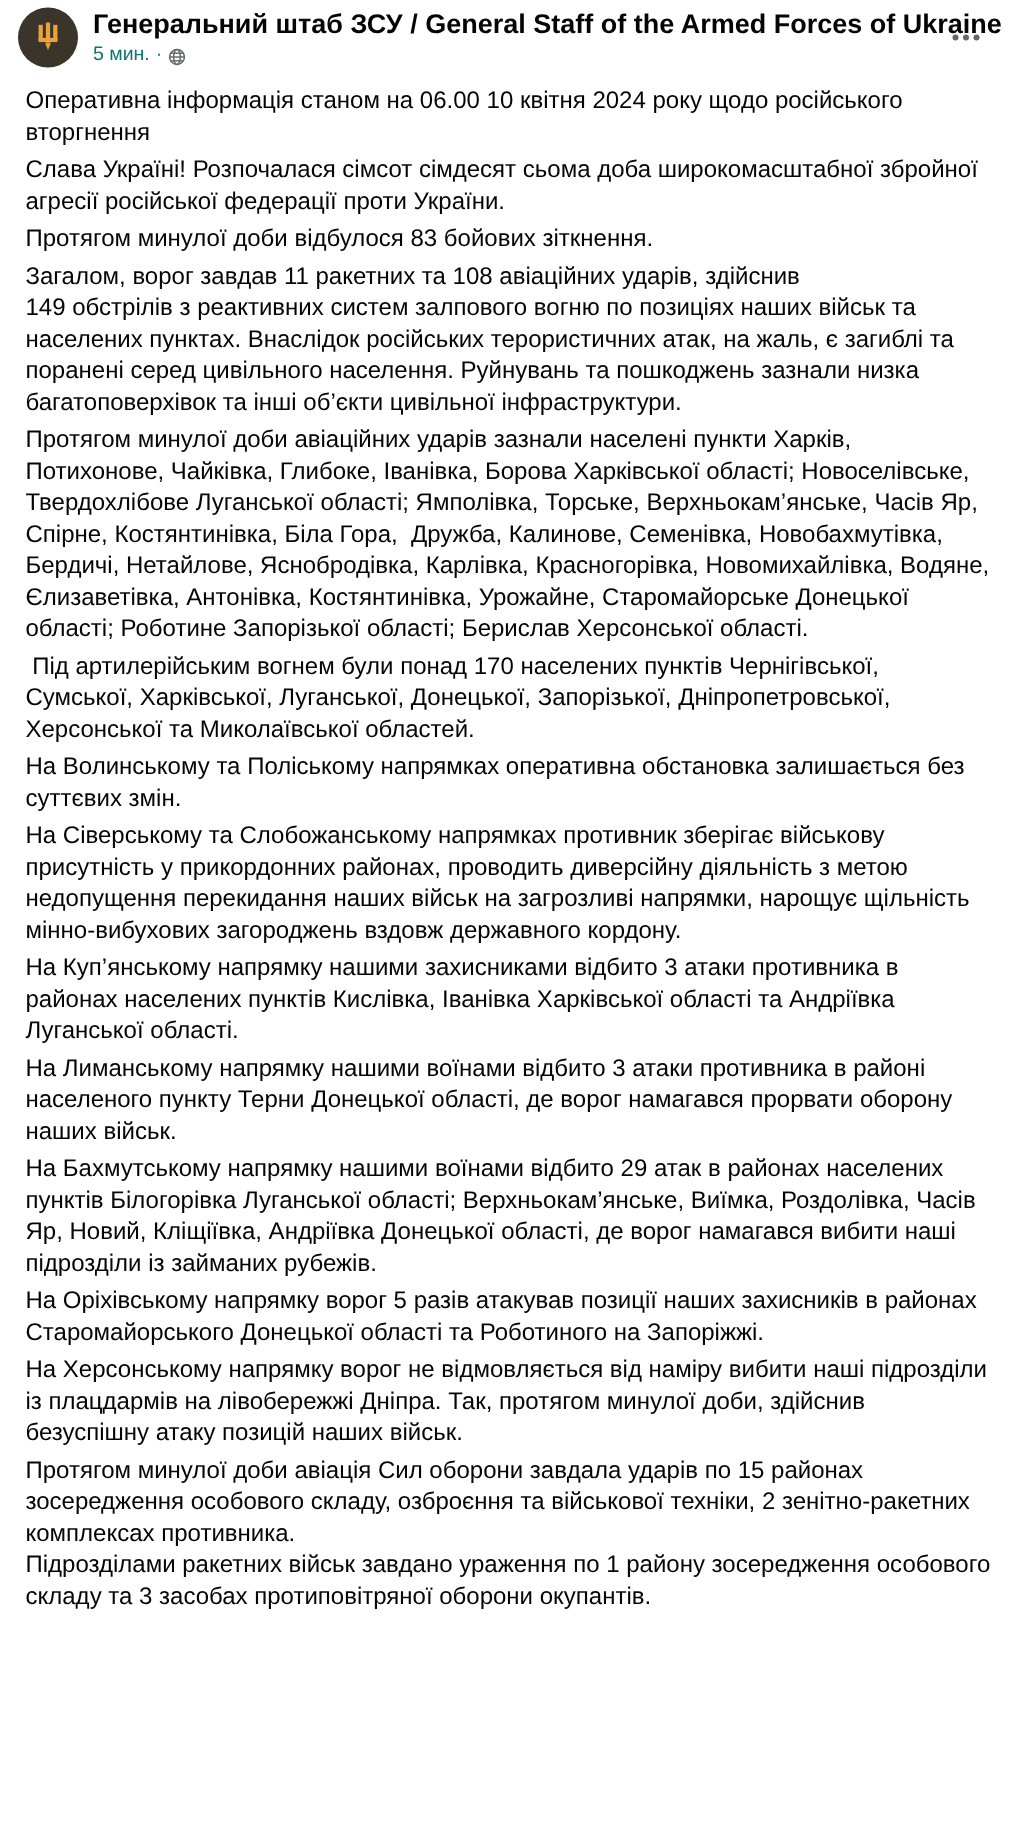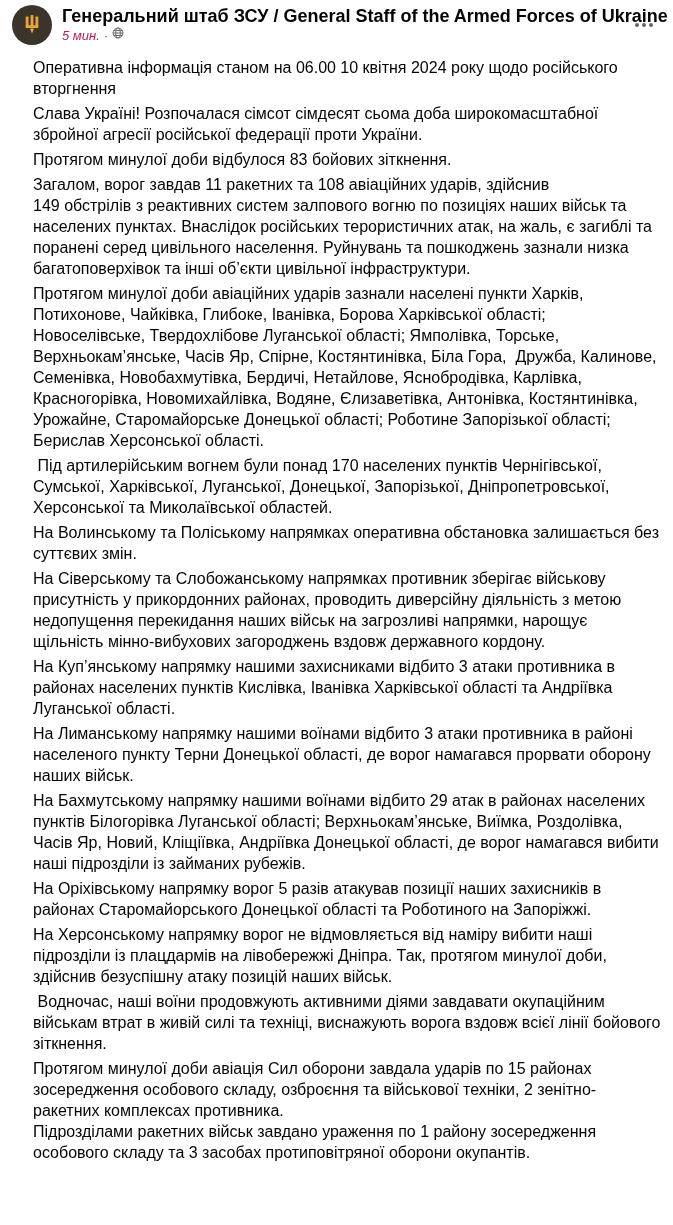--- a/index.html
+++ b/index.html
@@ -50,27 +50,26 @@
   .author {
     font-size: 18px;
     font-weight: bold;
     line-height: 20px;
     color: #050505;
     cursor: pointer;
   }
   .verified-badge { flex: 0 0 auto; margin-top: 1px; }
   .meta-row {
     display: flex;
-    align-items: flex-start;
+    align-items: flex-end;
     gap: 4px;
     font-size: 13px;
     line-height: 17px;
-    color: #be185d;
+    color: #0f766e;
     margin-top: 1px;
-    font-style: italic;
   }
   .meta-row .timestamp { cursor: pointer; }
   .menu-btn {
     margin-left: auto;
     flex: 0 0 auto;
     display: flex;
     align-items: center;
     gap: 3px;
     padding: 10px 6px;
     margin-top: 8px;
@@ -84,21 +83,21 @@
     background: #606770;
   }
   
   .post-body {
     padding: 12px 12px 14px 17px;
     font-size: 16px;
     line-height: 21px;
     color: #050505;
   }
   .post-body p {
-    margin: 0 0 4px 16px;
+    margin: 0 0 4px 0;
     white-space: pre-wrap;
     overflow-wrap: break-word;
   }
   .post-body p:last-child { margin-bottom: 0; }
 </style>
 </head>
 <body>
 
 <div class="post">
 
@@ -155,18 +154,17 @@
 149 обстрілів з реактивних систем залпового вогню по позиціях наших військ та населених пунктах. Внаслідок російських терористичних атак, на жаль, є загиблі та поранені серед цивільного населення. Руйнувань та пошкоджень зазнали низка багатоповерхівок та інші об’єкти цивільної інфраструктури.</p>
     <p>Протягом минулої доби авіаційних ударів зазнали населені пункти Харків, Потихонове, Чайківка, Глибоке, Іванівка, Борова Харківської області; Новоселівське, Твердохлібове Луганської області; Ямполівка, Торське, Верхньокам’янське, Часів Яр, Спірне, Костянтинівка, Біла Гора,  Дружба, Калинове, Семенівка, Новобахмутівка, Бердичі, Нетайлове, Яснобродівка, Карлівка, Красногорівка, Новомихайлівка, Водяне, Єлизаветівка, Антонівка, Костянтинівка, Урожайне, Старомайорське Донецької області; Роботине Запорізької області; Берислав Херсонської області.</p>
     <p> Під артилерійським вогнем були понад 170 населених пунктів Чернігівської, Сумської, Харківської, Луганської, Донецької, Запорізької, Дніпропетровської, Херсонської та Миколаївської областей.</p>
     <p>На Волинському та Поліському напрямках оперативна обстановка залишається без суттєвих змін.</p>
     <p>На Сіверському та Слобожанському напрямках противник зберігає військову присутність у прикордонних районах, проводить диверсійну діяльність з метою недопущення перекидання наших військ на загрозливі напрямки, нарощує щільність мінно-вибухових загороджень вздовж державного кордону.</p>
     <p>На Куп’янському напрямку нашими захисниками відбито 3 атаки противника в районах населених пунктів Кислівка, Іванівка Харківської області та Андріївка Луганської області.</p>
     <p>На Лиманському напрямку нашими воїнами відбито 3 атаки противника в районі населеного пункту Терни Донецької області, де ворог намагався прорвати оборону наших військ.</p>
     <p>На Бахмутському напрямку нашими воїнами відбито 29 атак в районах населених пунктів Білогорівка Луганської області; Верхньокам’янське, Виїмка, Роздолівка, Часів Яр, Новий, Кліщіївка, Андріївка Донецької області, де ворог намагався вибити наші підрозділи із займаних рубежів.</p>
     <p>На Оріхівському напрямку ворог 5 разів атакував позиції наших захисників в районах Старомайорського Донецької області та Роботиного на Запоріжжі.</p>
     <p>На Херсонському напрямку ворог не відмовляється від наміру вибити наші підрозділи із плацдармів на лівобережжі Дніпра. Так, протягом минулої доби, здійснив безуспішну атаку позицій наших військ.</p>
-    <p> Водночас, наші воїни продовжують активними діями завдавати окупаційним військам втрат в живій силі та техніці, виснажують ворога вздовж всієї лінії бойового зіткнення.</p>
     <p>Протягом минулої доби авіація Сил оборони завдала ударів по 15 районах зосередження особового складу, озброєння та військової техніки, 2 зенітно-ракетних комплексах противника.
 Підрозділами ракетних військ завдано ураження по 1 району зосередження особового складу та 3 засобах протиповітряної оборони окупантів.</p>
   </div>
 
 </div>
 
 </body></html>

